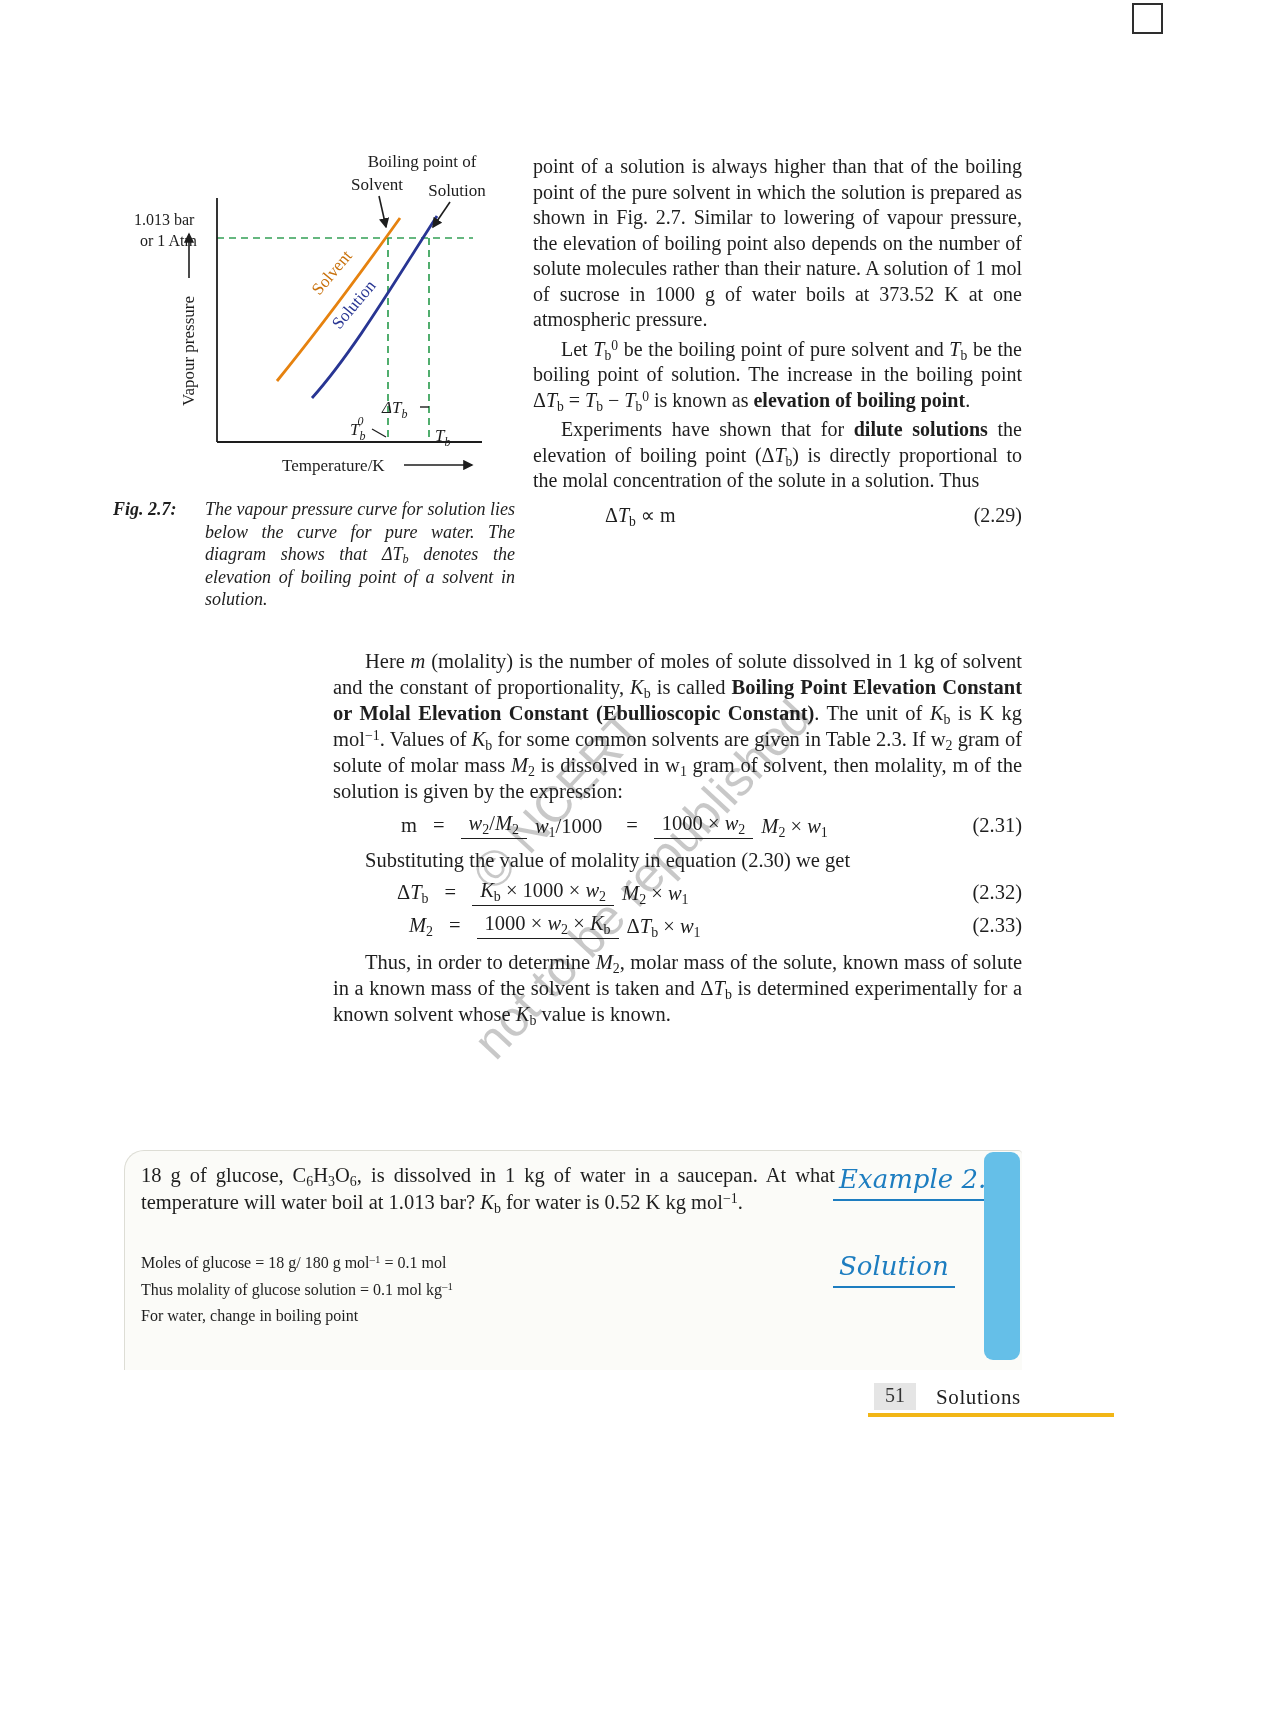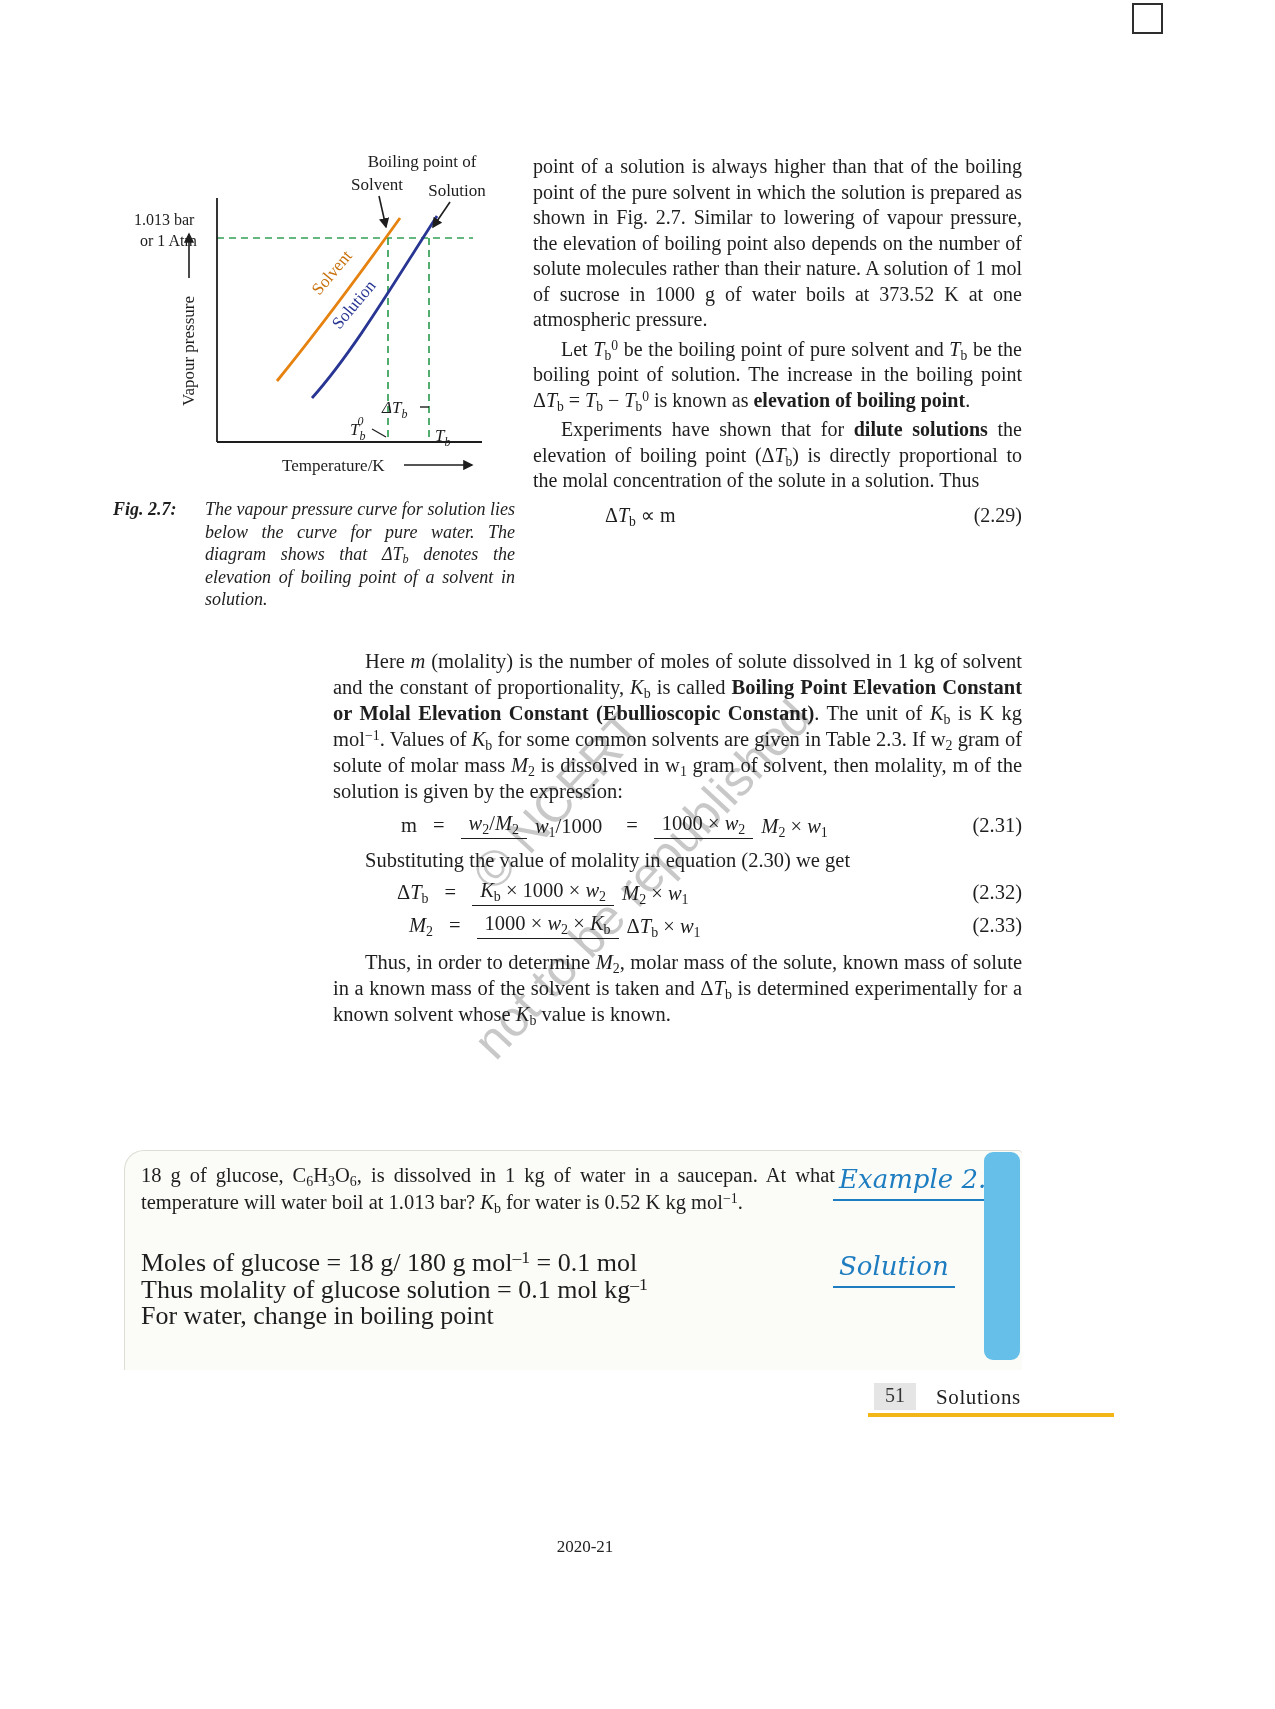--- a/index.html
+++ b/index.html
@@ -60,21 +60,21 @@
   .example-bar { position:absolute; left:984px; top:1152px; width:36px; height:208px;
     background:#65bfe8; border-radius:9px; z-index:2; }
   .problem { position:absolute; left:16px; top:11px; width:694px;
     font-size:20.5px; line-height:27px; text-align:justify; }
   .script-label { position:absolute; color:#1d7dc0; font-size:26px; font-style:italic;
     font-family:"DejaVu Serif", serif; border-bottom:2px solid #1d7dc0;
     padding:0 6px 5px; text-align:center; }
   .example-label { left:708px; top:13px; min-width:128px; }
   .solution-label { left:708px; top:100px; min-width:88px; }
   .solution-lines { position:absolute; left:16px; top:99px; width:690px;
-    font-size:26px; line-height:26.5px; }
+    font-size:16px; line-height:26.5px; }
 
   .page-num-highlight { position:absolute; left:874px; top:1383px; z-index:1;
     background:#e5e5e5; color:#333; padding:1px 11px 3px; font-size:20px; }
   .footer-section { position:absolute; left:936px; top:1385px; z-index:1;
     font-size:21px; letter-spacing:0.6px; color:#1f1f1f;text-align:center; }
   .footer-rule { position:absolute; left:868px; top:1413px; width:246px; height:4px;
     background:#f2b616; z-index:1; }
   .bottom-footer { position:absolute; left:0; top:1537px; width:1170px; text-align:center;
     font-size:17px; color:#222; z-index:1; }
 </style>
@@ -205,15 +205,14 @@
       <div>Moles of glucose = 18 g/ 180 g mol<sup>–1</sup> = 0.1 mol</div>
       <div>Thus molality of glucose solution = 0.1 mol kg<sup>–1</sup></div>
       <div>For water, change in boiling point</div>
     </div>
   </div>
   <div class="example-bar"></div>
 
   <div class="page-num-highlight">51</div>
   <div class="footer-section">Solutions</div>
   <div class="footer-rule"></div>
-  <div class="bottom-footer">2020-21</div>
 
 </div>
 
 </body></html>

